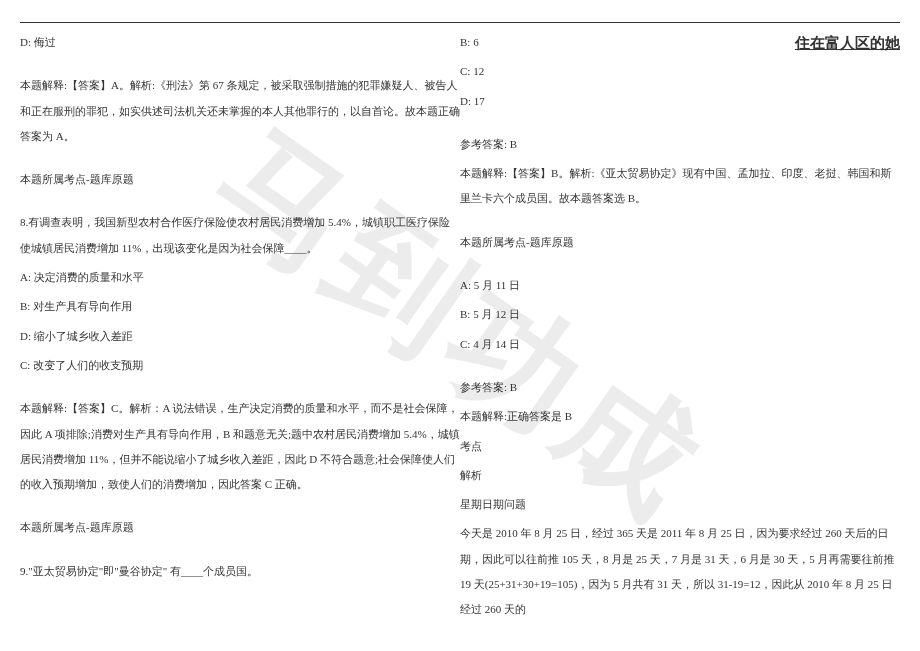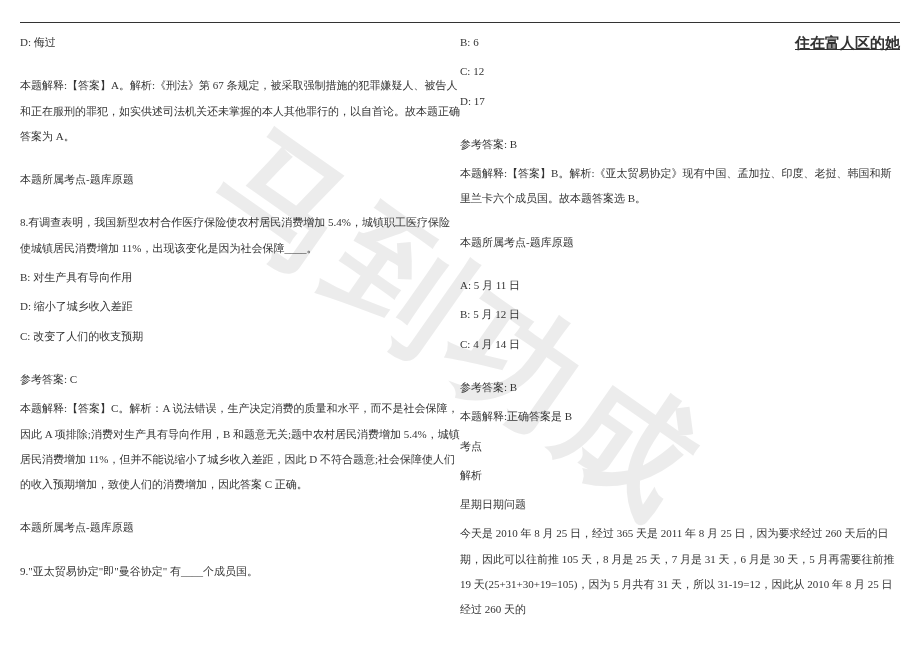--- a/index.html
+++ b/index.html
@@ -80,25 +80,25 @@
 
 <div class="content">
   <div class="column">
     <div class="para">D: 侮过</div>
     <div class="spacer"></div>
     <div class="para">本题解释:【答案】A。解析:《刑法》第 67 条规定，被采取强制措施的犯罪嫌疑人、被告人和正在服刑的罪犯，如实供述司法机关还未掌握的本人其他罪行的，以自首论。故本题正确答案为 A。</div>
     <div class="spacer"></div>
     <div class="para">本题所属考点-题库原题</div>
     <div class="spacer"></div>
     <div class="para">8.有调查表明，我国新型农村合作医疗保险使农村居民消费增加 5.4%，城镇职工医疗保险使城镇居民消费增加 11%，出现该变化是因为社会保障____。</div>
+    <div class="para">A: 决定消费的质量和水平</div>
     <div class="para">B: 对生产具有导向作用</div>
     <div class="para">D: 缩小了城乡收入差距</div>
     <div class="para">C: 改变了人们的收支预期</div>
     <div class="spacer"></div>
-    <div class="para">参考答案: C</div>
     <div class="para">本题解释:【答案】C。解析：A 说法错误，生产决定消费的质量和水平，而不是社会保障，因此 A 项排除;消费对生产具有导向作用，B 和题意无关;题中农村居民消费增加 5.4%，城镇居民消费增加 11%，但并不能说缩小了城乡收入差距，因此 D 不符合题意;社会保障使人们的收入预期增加，致使人们的消费增加，因此答案 C 正确。</div>
     <div class="spacer"></div>
     <div class="para">本题所属考点-题库原题</div>
     <div class="spacer"></div>
     <div class="para">9."亚太贸易协定"即"曼谷协定" 有____个成员国。</div>
   </div>
 
   <div class="column">
     <div class="para">B: 6</div>
     <div class="para">C: 12</div>

